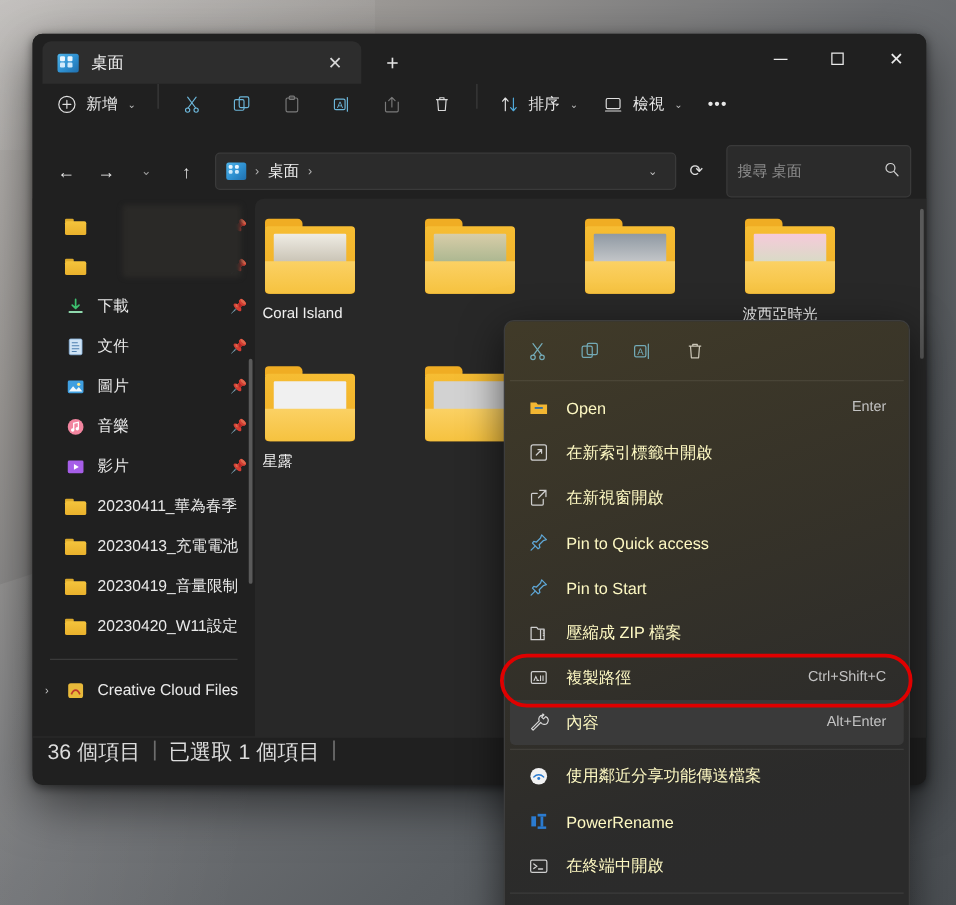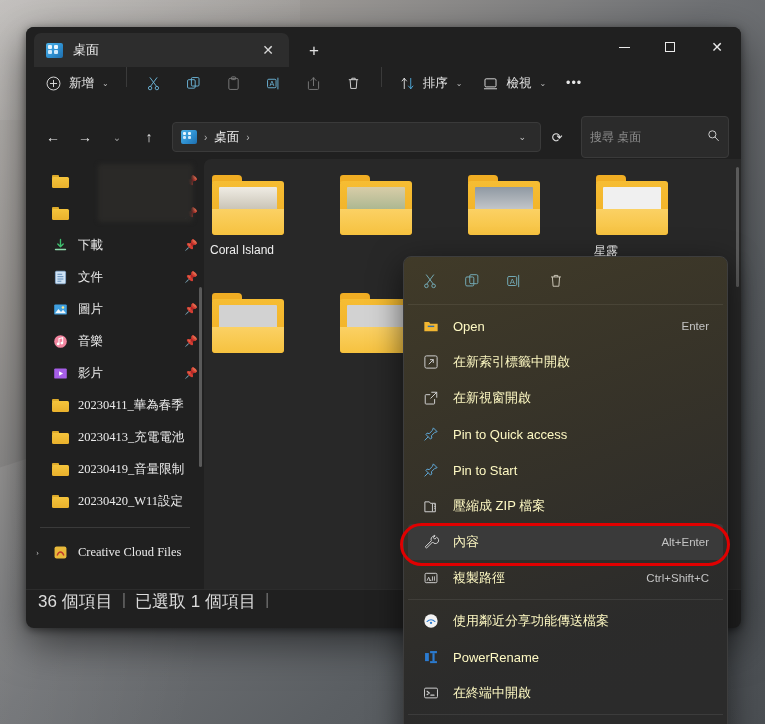--- a/index.html
+++ b/index.html
@@ -151,21 +151,21 @@
   }
   .searchbox .ph { color: #8d8d8d; font-size: 12px; flex: 1 1 auto; }
   .searchbox .sicon { color: #cfcfcf; font-size: 12px; }
 
   
   .wbody { display: flex; height: 430px; background: #202020; }
   .navpane {
     width: 178px; flex: 0 0 178px;
     background: #202020;
     padding-top: 6px;
-    position: relative; overflow: hidden; font-family: Liberation Serif, serif;
+    position: relative; overflow: hidden;
   }
   .nav-item {
     height: 32px; display: flex; align-items: center;
     padding: 0 6px 0 26px; gap: 9px; position: relative;
   }
   .nav-item .label {
     color: #eaeaea; font-size: 12.5px; white-space: nowrap;
     overflow: hidden; flex: 1 1 auto;
   }
   .nav-item .pin {
@@ -551,20 +551,29 @@
         <div class="tile">
           <div class="thumb">
             <div class="tab-lip"></div>
               <div class="back"></div>
             <div class="pic" style="background:linear-gradient(180deg,#8f99a3,#d5d5d5);"></div>
             <div class="front"></div>
           </div>
           <div class="name"></div>
         </div>
 
+        <div class="tile">
+          <div class="thumb">
+            <div class="tab-lip"></div>
+              <div class="back"></div>
+            <div class="pic" style="background:linear-gradient(180deg,#f6cada,#cfe0bf);"></div>
+            <div class="front"></div>
+          </div>
+          <div class="name">波西亞時光</div>
+        </div>
 
         <div class="tile">
           <div class="thumb">
             <div class="tab-lip"></div>
               <div class="back"></div>
             <div class="pic" style="background:#f0f0f0;"></div>
             <div class="front"></div>
           </div>
           <div class="name">星露</div>
         </div>
@@ -693,35 +702,35 @@
   <div class="ctx-item">
     <svg class="mico" viewBox="0 0 20 20">
       <path d="M3.2 5.4h5l1.2 1.6h5.4v9.4H3.2z" fill="none" stroke="#cfcfcf" stroke-width="1.1" stroke-linejoin="round"></path>
       <path d="M11.6 7.4v8.6" stroke="#cfcfcf" stroke-width="1.1"></path>
       <path d="M13.6 8.6h1.4M13.6 10.6h1.4M13.6 12.6h1.4" stroke="#cfcfcf" stroke-width="1"></path>
     </svg>
     <span class="mlabel">壓縮成 ZIP 檔案</span>
     <span class="maccel"></span>
   </div>
 
+  <div class="ctx-item">
+    <svg class="mico" viewBox="0 0 20 20">
+      <rect x="3.4" y="4.8" width="13.2" height="10.4" rx="1.3" fill="none" stroke="#cfcfcf" stroke-width="1.1"></rect>
+      <path d="M5.8 12.6l1.6-3.4 1.6 3.4M8.4 12.6h1.6M11.6 8.6v4M13.8 8.6v4" stroke="#cfcfcf" stroke-width="1" fill="none" stroke-linecap="round"></path>
+    </svg>
+    <span class="mlabel">複製路徑</span>
+    <span class="maccel">Ctrl+Shift+C</span>
+  </div>
+
   <div class="ctx-item hl">
     <svg class="mico" viewBox="0 0 20 20">
       <path d="M13.6 3.4a3.6 3.6 0 00-3.2 5.2L3.6 15.4l1.4 1.4 6.8-6.8a3.6 3.6 0 104.4-5.2l-2 2-1.6-1.6 2-2a3.6 3.6 0 00-1-.8z" fill="none" stroke="#d6d6d6" stroke-width="1.1" stroke-linejoin="round"></path>
     </svg>
     <span class="mlabel">內容</span>
     <span class="maccel">Alt+Enter</span>
-  </div>
-
-  <div class="ctx-item">
-    <svg class="mico" viewBox="0 0 20 20">
-      <rect x="3.4" y="4.8" width="13.2" height="10.4" rx="1.3" fill="none" stroke="#cfcfcf" stroke-width="1.1"></rect>
-      <path d="M5.8 12.6l1.6-3.4 1.6 3.4M8.4 12.6h1.6M11.6 8.6v4M13.8 8.6v4" stroke="#cfcfcf" stroke-width="1" fill="none" stroke-linecap="round"></path>
-    </svg>
-    <span class="mlabel">複製路徑</span>
-    <span class="maccel">Ctrl+Shift+C</span>
   </div>
 
   <div class="ctx-divider"></div>
 
   <div class="ctx-item">
     <svg class="mico" viewBox="0 0 20 20">
       <circle cx="10" cy="10" r="7.4" fill="#f2f2f2"></circle>
       <path d="M5.6 10.6c2.6-2.6 6.2-2.6 8.8 0" stroke="#2b7bd0" stroke-width="1.2" fill="none" stroke-linecap="round"></path>
       <circle cx="10" cy="12" r="1.3" fill="#2b7bd0"></circle>
     </svg>

